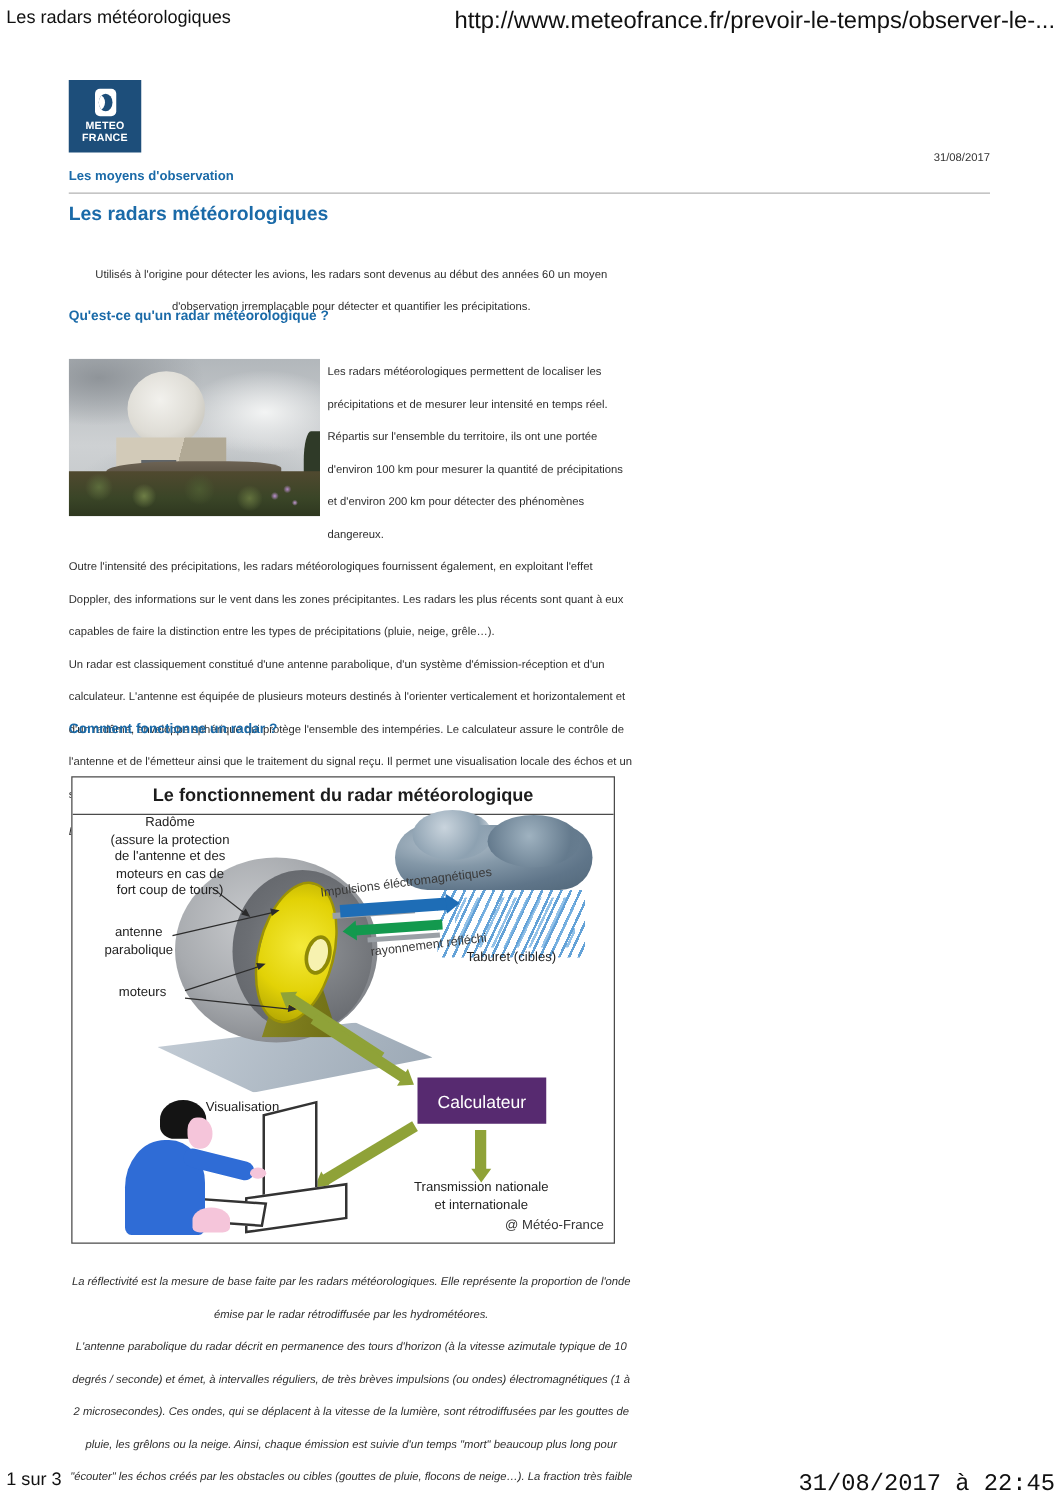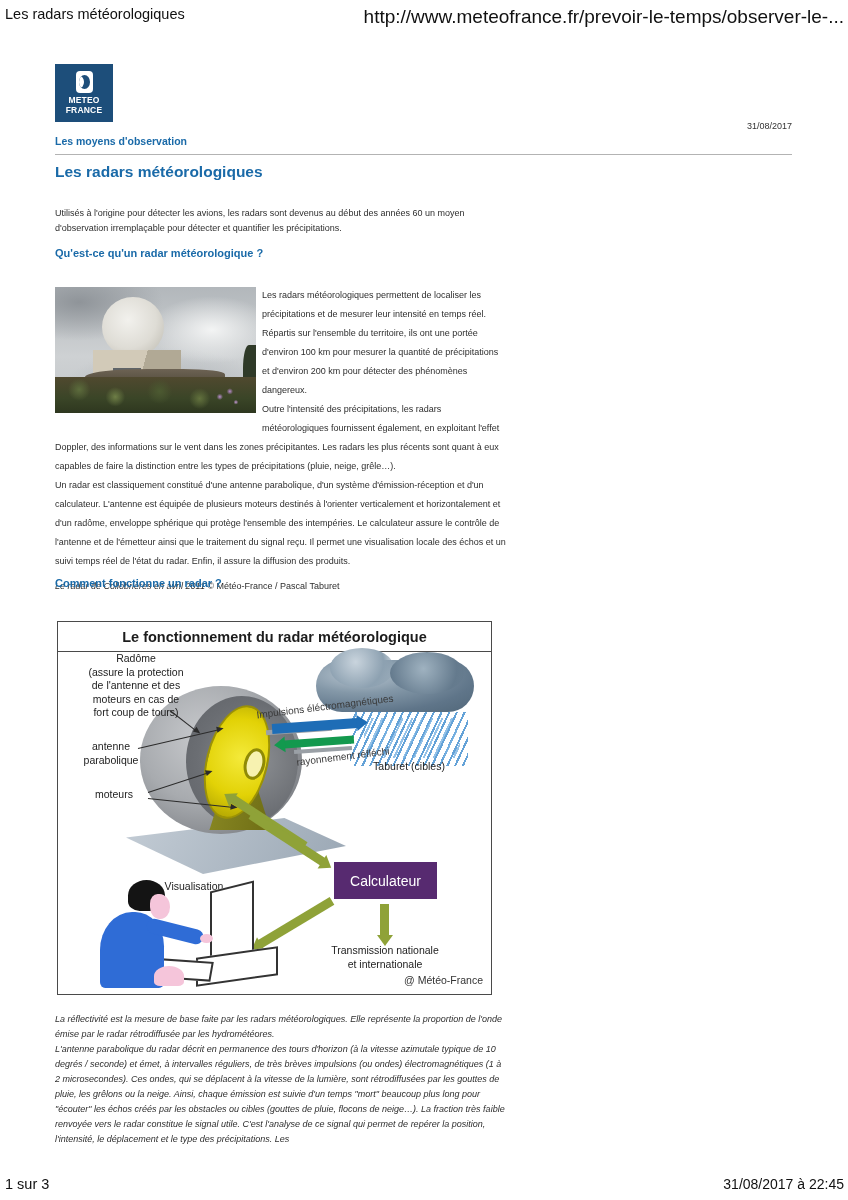--- a/index.html
+++ b/index.html
@@ -5,37 +5,37 @@
   html,body{margin:0;padding:0;}
   body{
     width:848px;height:1200px;position:relative;background:#ffffff;
     font-family:"Liberation Sans","DejaVu Sans",sans-serif;color:#2e2e2e;overflow:hidden;
   }
   .abs{position:absolute;}
   
   .print-top-left{left:5px;top:6px;font-size:14.5px;color:#111;}
   .print-top-right{right:4px;top:6px;font-size:19px;color:#111;}
   .print-bot-left{left:5px;top:1176px;font-size:14.5px;color:#111;}
-  .print-bot-right{right:4px;top:1176px;font-size:14px;color:#111;}
+  .print-bot-right{right:4px;top:1176px;font-size:19px;color:#111;font-family:Liberation Mono, monospace;}
   
   .logo{left:55px;top:64px;width:58px;height:58px;background:#1d4e7a;color:#fff;
         display:flex;flex-direction:column;align-items:center;justify-content:flex-start;}
   .logo-icon{margin-top:7px;width:17px;height:22px;background:#fff;border-radius:4px;position:relative;}
   .logo-globe{position:absolute;left:3px;top:4px;width:11px;height:14px;border-radius:50%;background:#1d4e7a;overflow:hidden;}
   .logo-crescent{position:absolute;left:-4px;top:1px;width:9px;height:12px;border-radius:50%;background:#fff;}
   .logo-text{font-size:8.5px;font-weight:bold;line-height:9.5px;letter-spacing:.2px;margin-top:3px;text-align:center;}
   .date-top{right:56px;top:121px;font-size:9px;color:#333;text-align:right;}
   .breadcrumb{left:55px;top:135px;font-size:10.5px;font-weight:bold;color:#1a6aa8;}
   .rule{left:55px;top:154px;width:737px;height:1px;background:#b3b3b3;}
   
   .h1{left:55px;top:163px;font-size:15.5px;font-weight:bold;color:#1a6aa8;}
   .h2{font-size:11px;font-weight:bold;color:#1a6aa8;}
   .h2a{left:55px;top:247px;}
   .h2b{left:55px;top:577px;}
-  .body-txt{font-size:9px;line-height:15px;color:#2e2e2e;white-space:pre-line;}
+  .body-txt{font-size:9px;line-height:26px;color:#2e2e2e;white-space:pre-line;text-align:center;}
   .intro{left:55px;top:206px;width:452px;}
   .sec1{left:55px;top:284px;width:452px;}
   .photo{float:left;width:201px;height:126px;margin:3px 6px 22px 0;position:relative;overflow:hidden;}
   .ph-sky{position:absolute;inset:0;background:
      radial-gradient(ellipse 90px 48px at 78% 34%, #f3f4f4 0%, rgba(243,244,244,0) 70%),
      radial-gradient(ellipse 120px 55px at 12% 12%, #8f9499 0%, rgba(143,148,153,0) 70%),
      radial-gradient(ellipse 150px 70px at 55% 90%, #a9afb3 0%, rgba(169,175,179,0) 75%),
      linear-gradient(#b2b7bb 0%, #ced1d3 55%, #c2c6c9 100%);}
   .ph-dome{position:absolute;left:47px;top:10px;width:62px;height:60px;border-radius:50%;
      background:radial-gradient(circle at 42% 38%, #f2f1ed 0%, #dedcd5 55%, #bcb9af 95%);}

